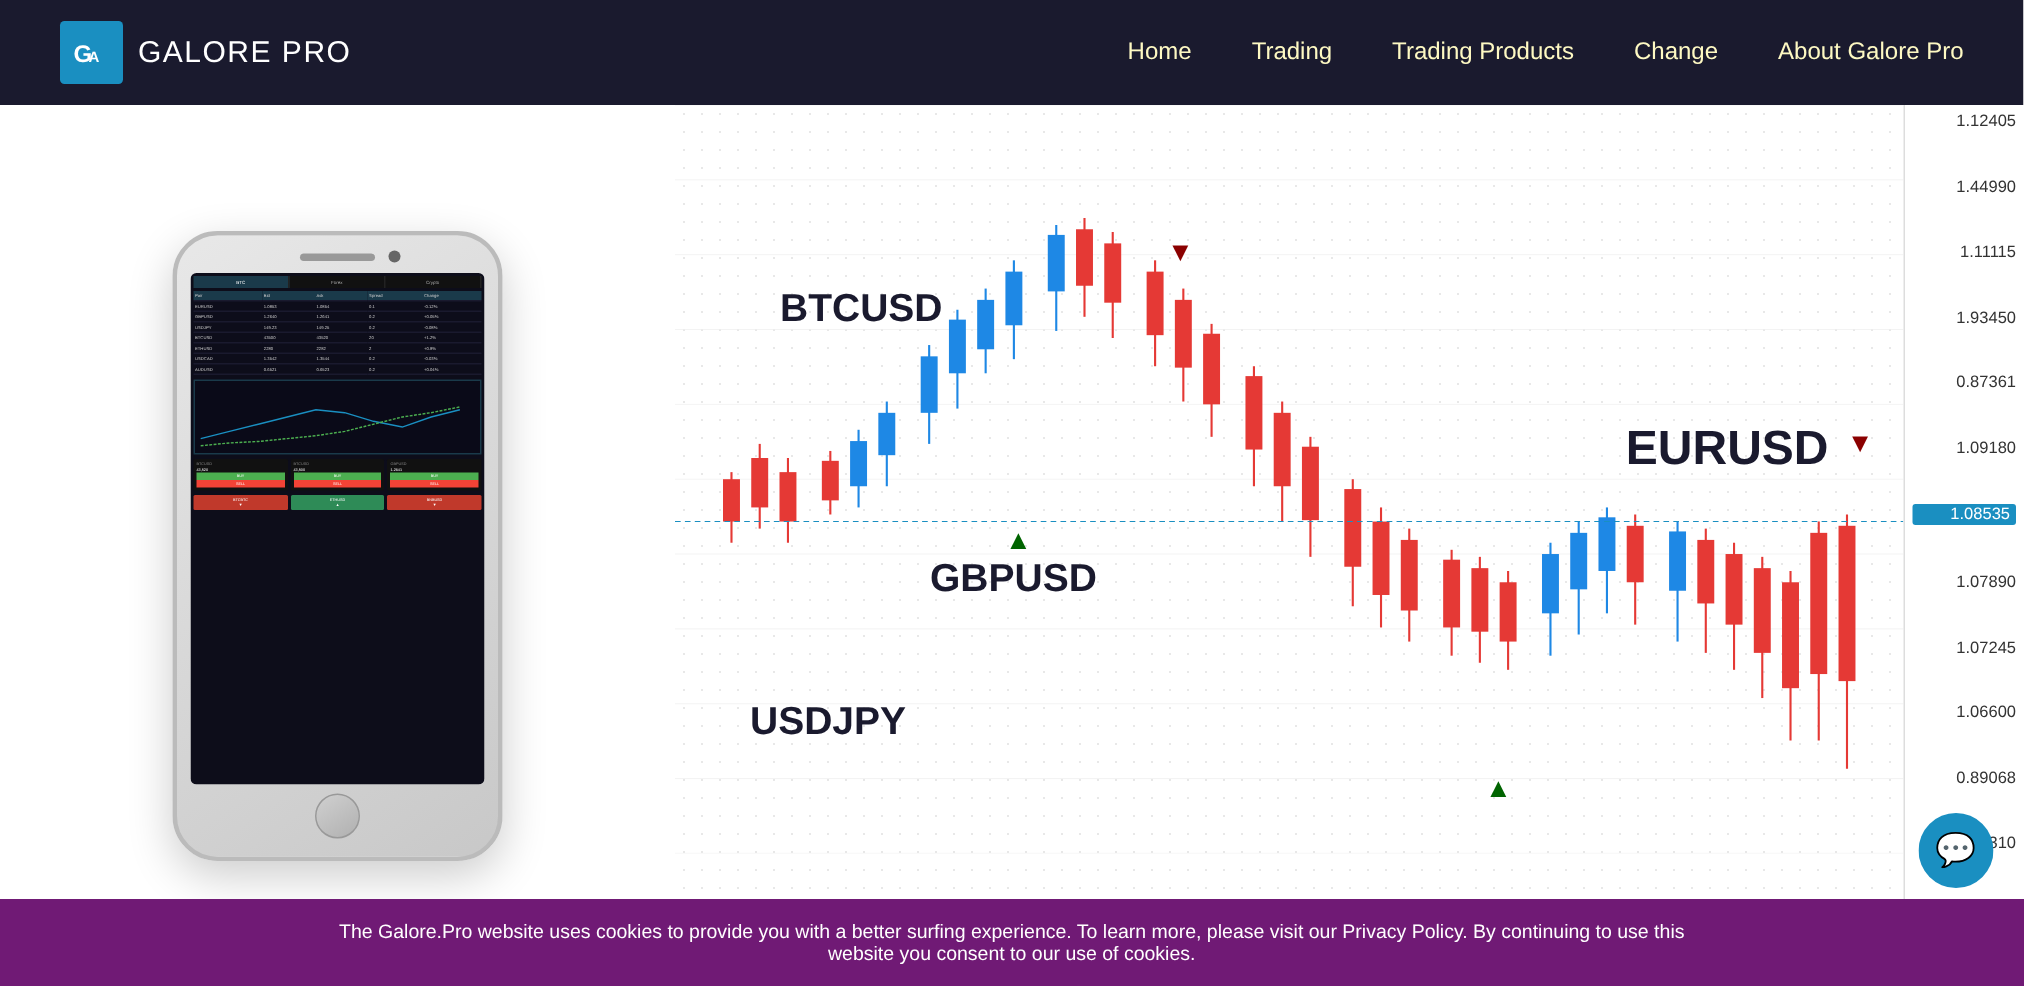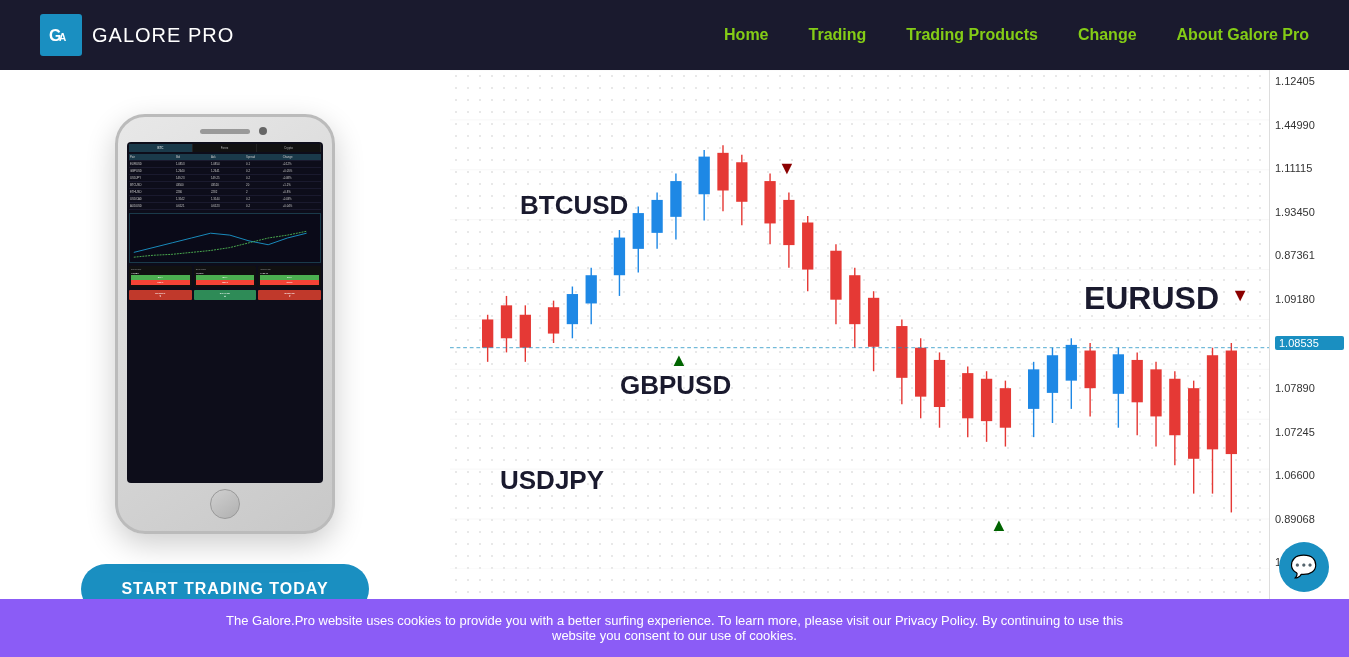--- a/index.html
+++ b/index.html
@@ -36,24 +36,24 @@
       font-size: 20px;
       font-weight: 400;
       letter-spacing: 1px;
     }
     .nav-links {
       display: flex;
       gap: 40px;
       list-style: none;
     }
     .nav-links li a {
-      color: #84cc16;
+      color: #fef9c3;
       text-decoration: none;
       font-size: 16px;
-      font-weight: 700;
+      font-weight: 400;
     }
 
     
     .hero {
       display: flex;
       width: 1349px;
       height: 587px;
       background: #fff;
       position: relative;
       overflow: hidden;
@@ -221,21 +221,21 @@
       width: 80px;
       display: flex;
       flex-direction: column;
       justify-content: space-between;
       padding: 5px 5px;
       border-left: 1px solid #ddd;
     }
     .price-tick {
       font-size: 11px;
       color: #333;
-      text-align: left;
+      text-align: right;
     }
     .price-tick.highlighted {
       background: #1a8fc1;
       color: #fff;
       padding: 1px 4px;
       border-radius: 2px;
     }
 
     
     .time-axis {
@@ -284,21 +284,21 @@
     }
     .arrow-down { color: #8B0000; }
     .arrow-up { color: #006400; }
 
     
     .cookie-banner {
       position: fixed;
       bottom: 0;
       left: 0;
       right: 0;
-      background: #8b5cf6;
+      background: #701a75;
       color: #fff;
       padding: 14px 18px;
       display: flex;
       align-items: center;
       justify-content: center;
       gap: 20px;
       z-index: 1000;
       font-size: 13px;
     }
     .cookie-text {
@@ -484,21 +484,20 @@
               <div class="screen-card" style="background:#c0392b;">
                 <div style="color:#fff; font-size:2.5px; text-align:center;">BNBUSD</div>
                 <div style="color:#fff; font-size:2.5px; text-align:center;">▼</div>
               </div>
             </div>
           </div>
         </div>
         <div class="phone-home-btn"></div>
       </div>
     </div>
-    <button class="cta-button">START TRADING TODAY</button>
   </div>
 
   <div class="hero-right">
 
     <div class="world-map-bg"></div>
 
     <svg class="candle-chart-svg" viewBox="0 0 870 530" preserveAspectRatio="none">
 
       <line x1="0" y1="0" x2="870" y2="0" stroke="#eee" stroke-width="0.5"></line>
       <line x1="0" y1="53" x2="870" y2="53" stroke="#eee" stroke-width="0.5"></line>

